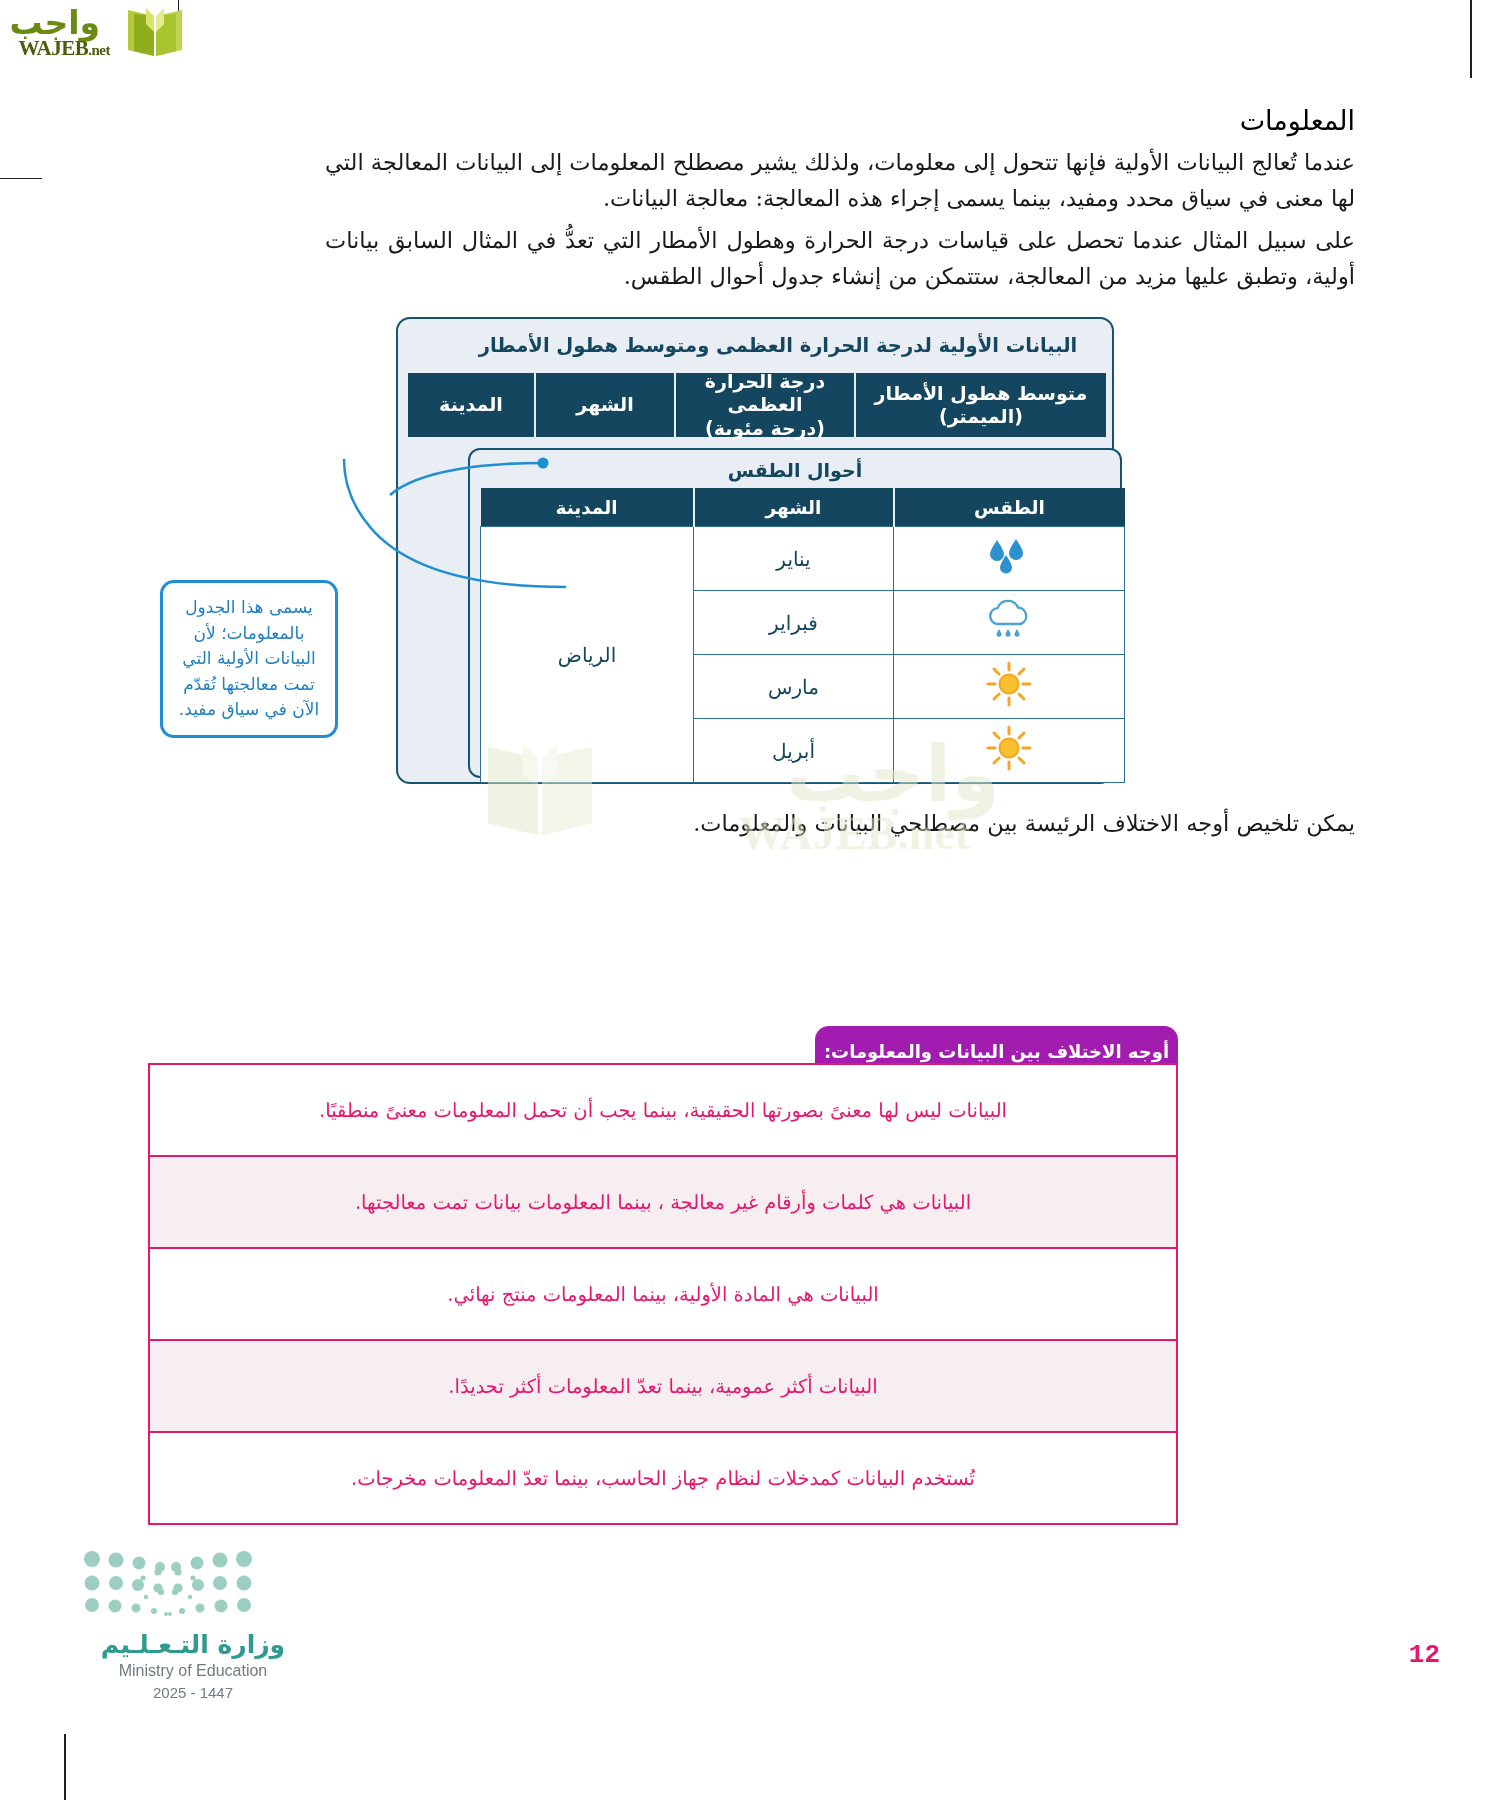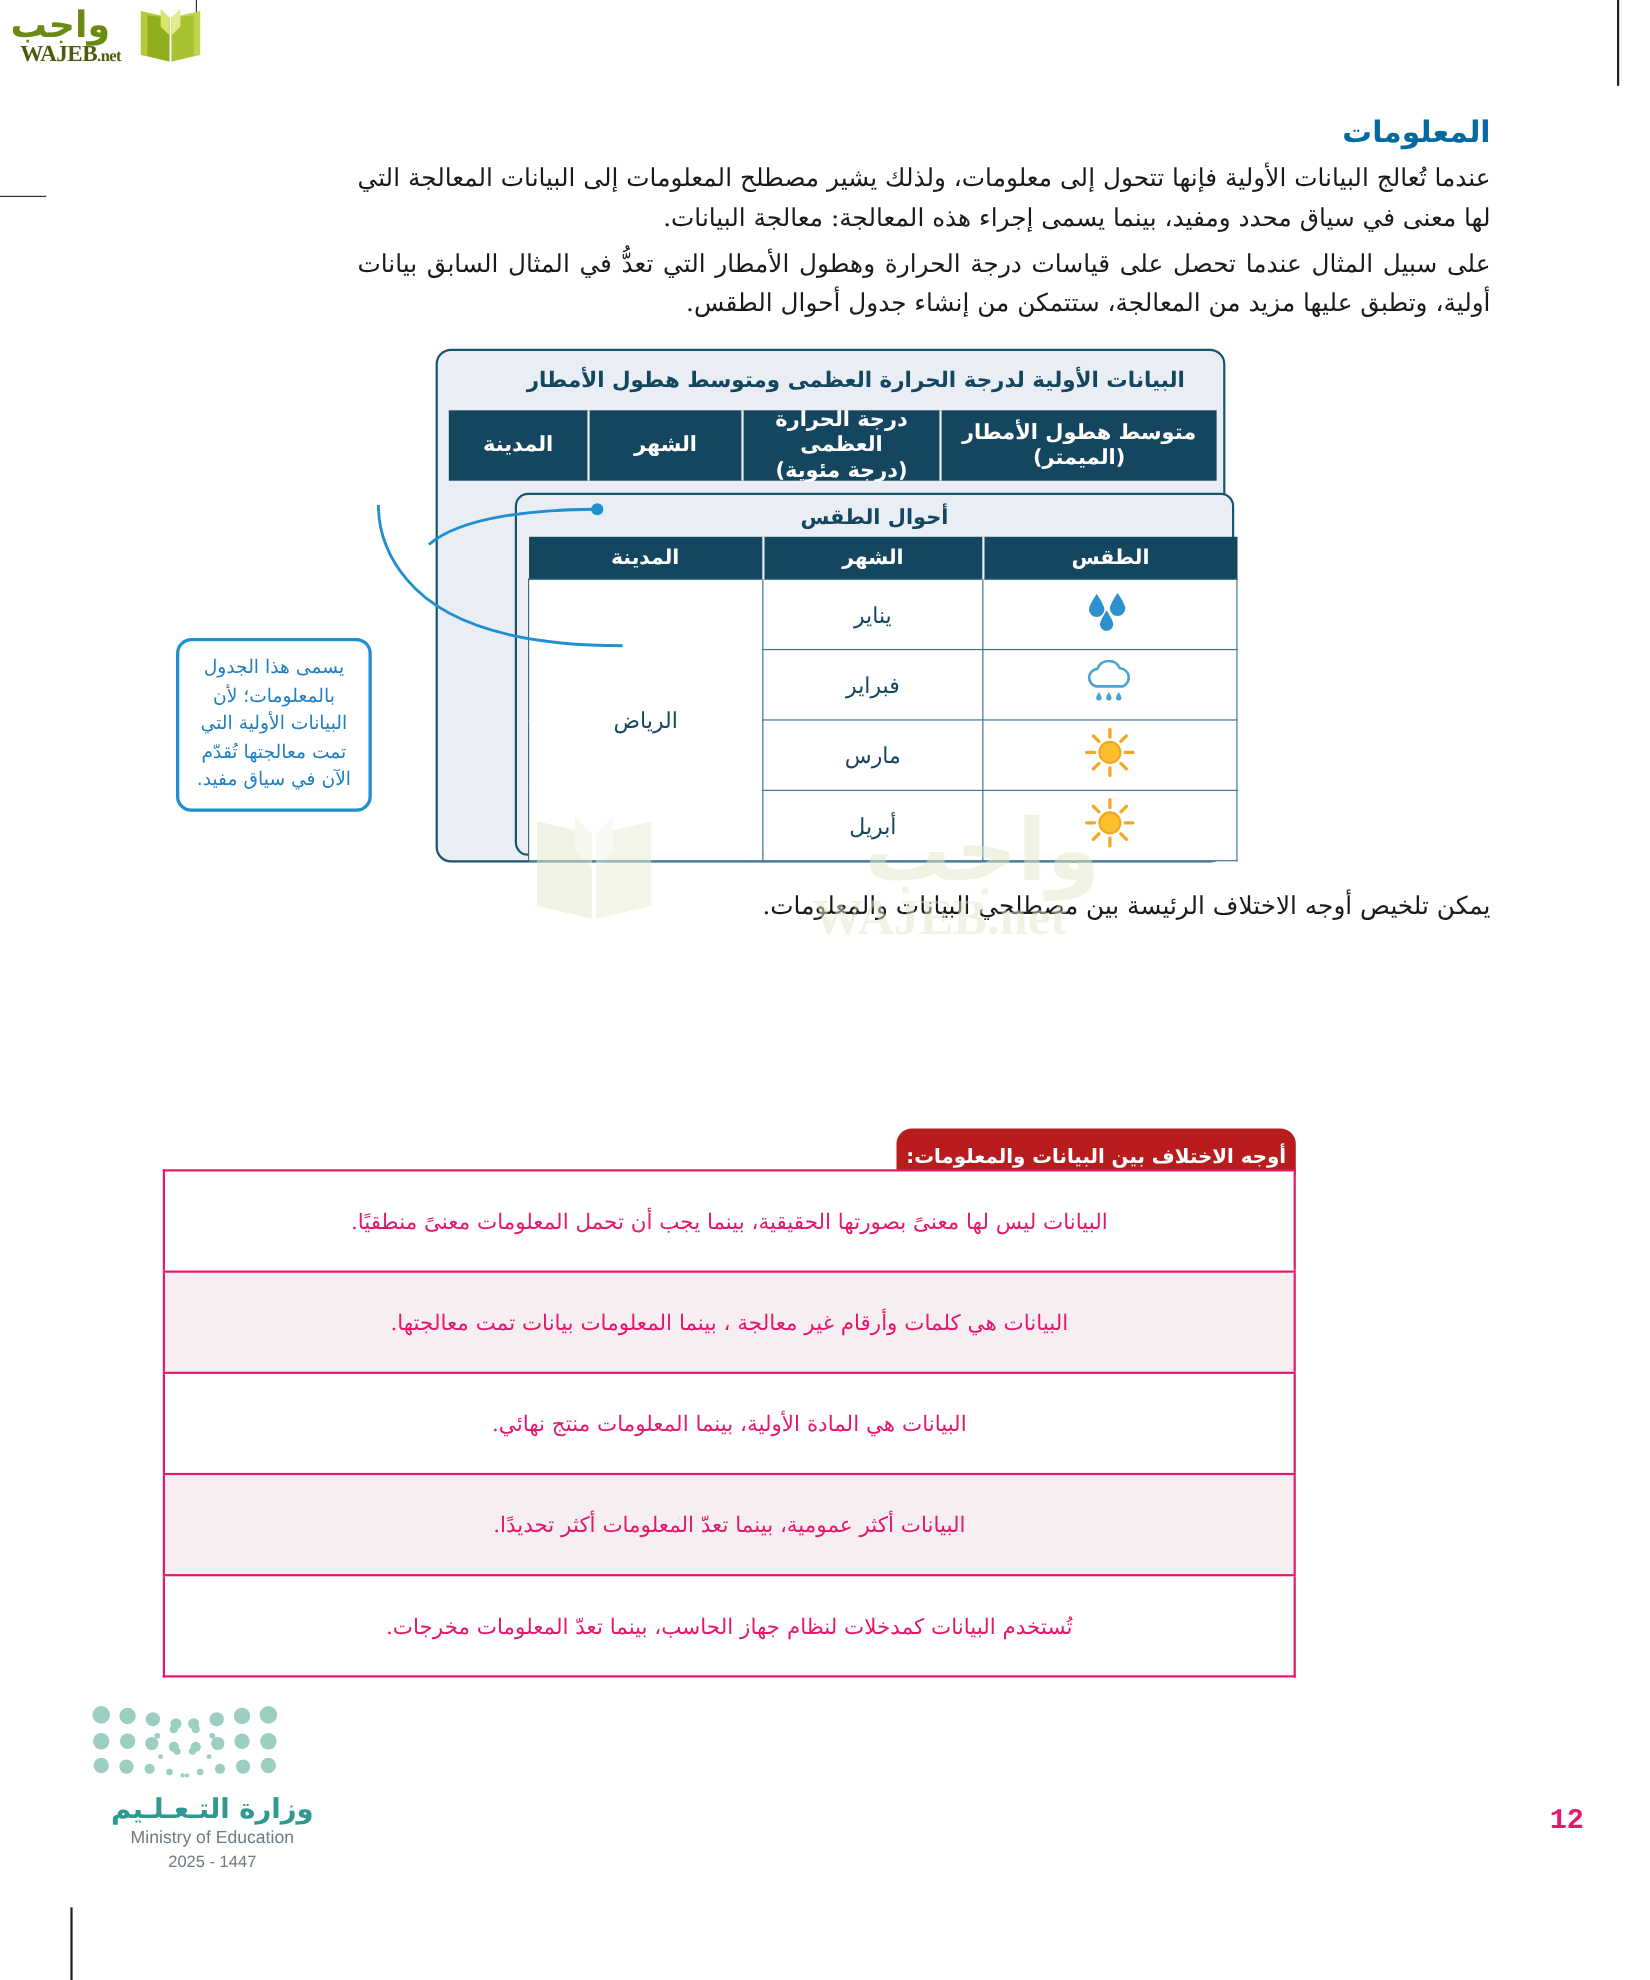--- a/index.html
+++ b/index.html
@@ -90,23 +90,23 @@
     width: 62px;
     height: 52px;
   }
 
   
   .section-heading {
     position: absolute;
     right: 145px;
     top: 105px;
     width: 1030px;
-    color: #0369a1;
+    color: #000000;
     font-size: 27px;
-    font-weight: bold;
+    font-weight: normal;
   }
   .body-para {
     position: absolute;
     right: 145px;
     width: 1030px;
     text-align: justify;
     text-align-last: right;
     color: #1a1a1a;
     font-size: 22.5px;
     line-height: 1.62;
@@ -314,21 +314,21 @@
     height: 100px;
   }
 
   
   .pink-header {
     position: absolute;
     left: 815px;
     top: 1026px;
     width: 363px;
     height: 54px;
-    background: #b91c1c;
+    background: #a21caf;
     border-radius: 14px;
     color: #ffffff;
     font-size: 18px;
     font-weight: bold;
     display: flex;
     align-items: center;
     justify-content: center;
     box-sizing: border-box;
     padding-bottom: 4px;
   }

